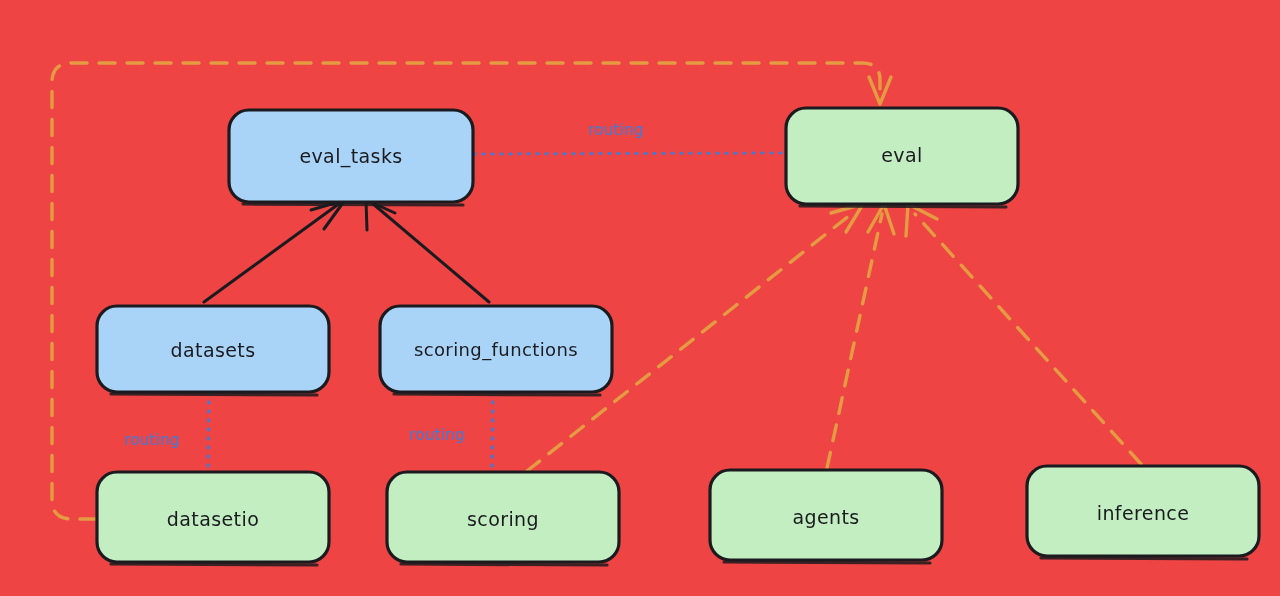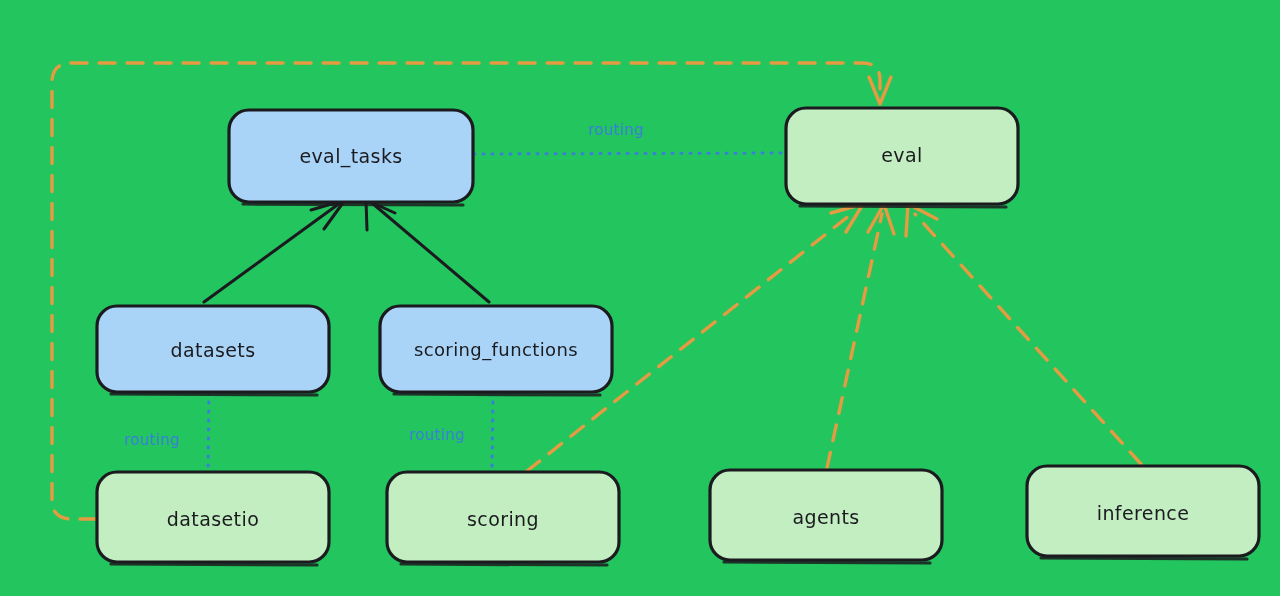--- a/index.html
+++ b/index.html
@@ -10,21 +10,21 @@
   body {
     width: 1280px;
     height: 596px;
     font-family: "DejaVu Sans", sans-serif;
     overflow: hidden;
   }
   #diagram-root {
     position: relative;
     width: 1280px;
     height: 596px;
-    background: #22c55e;
+    background: #ef4444;
   }
   svg#diagram-svg {
     display: block;
     width: 1280px;
     height: 596px;
   }
   .node-label {
     font-family: "DejaVu Sans", sans-serif;
     font-size: 19px;
     fill: #1b1b1f;

